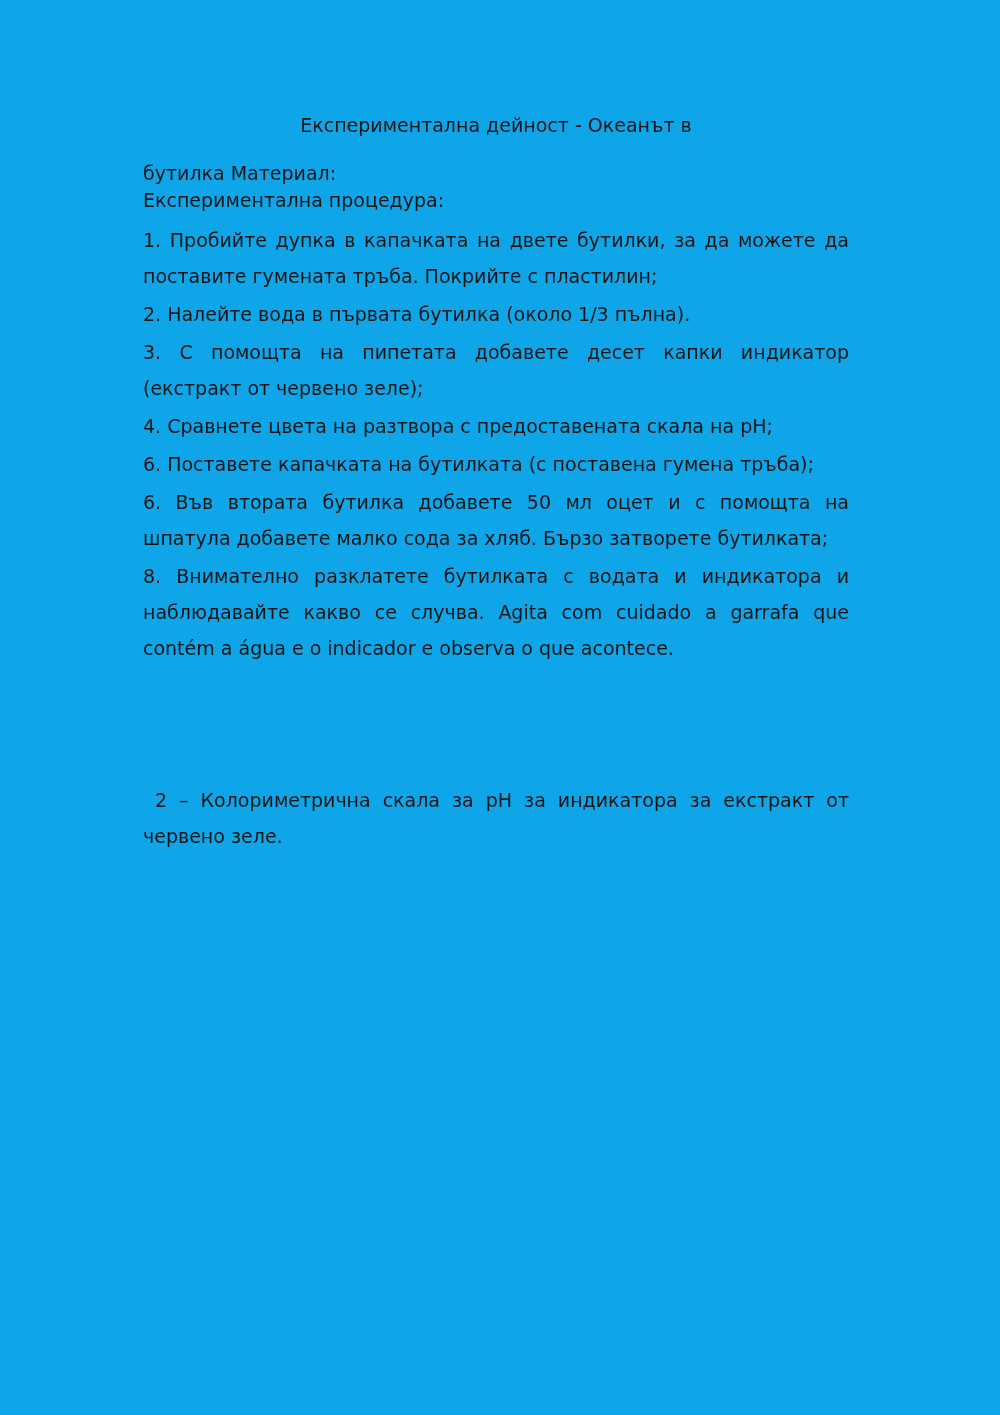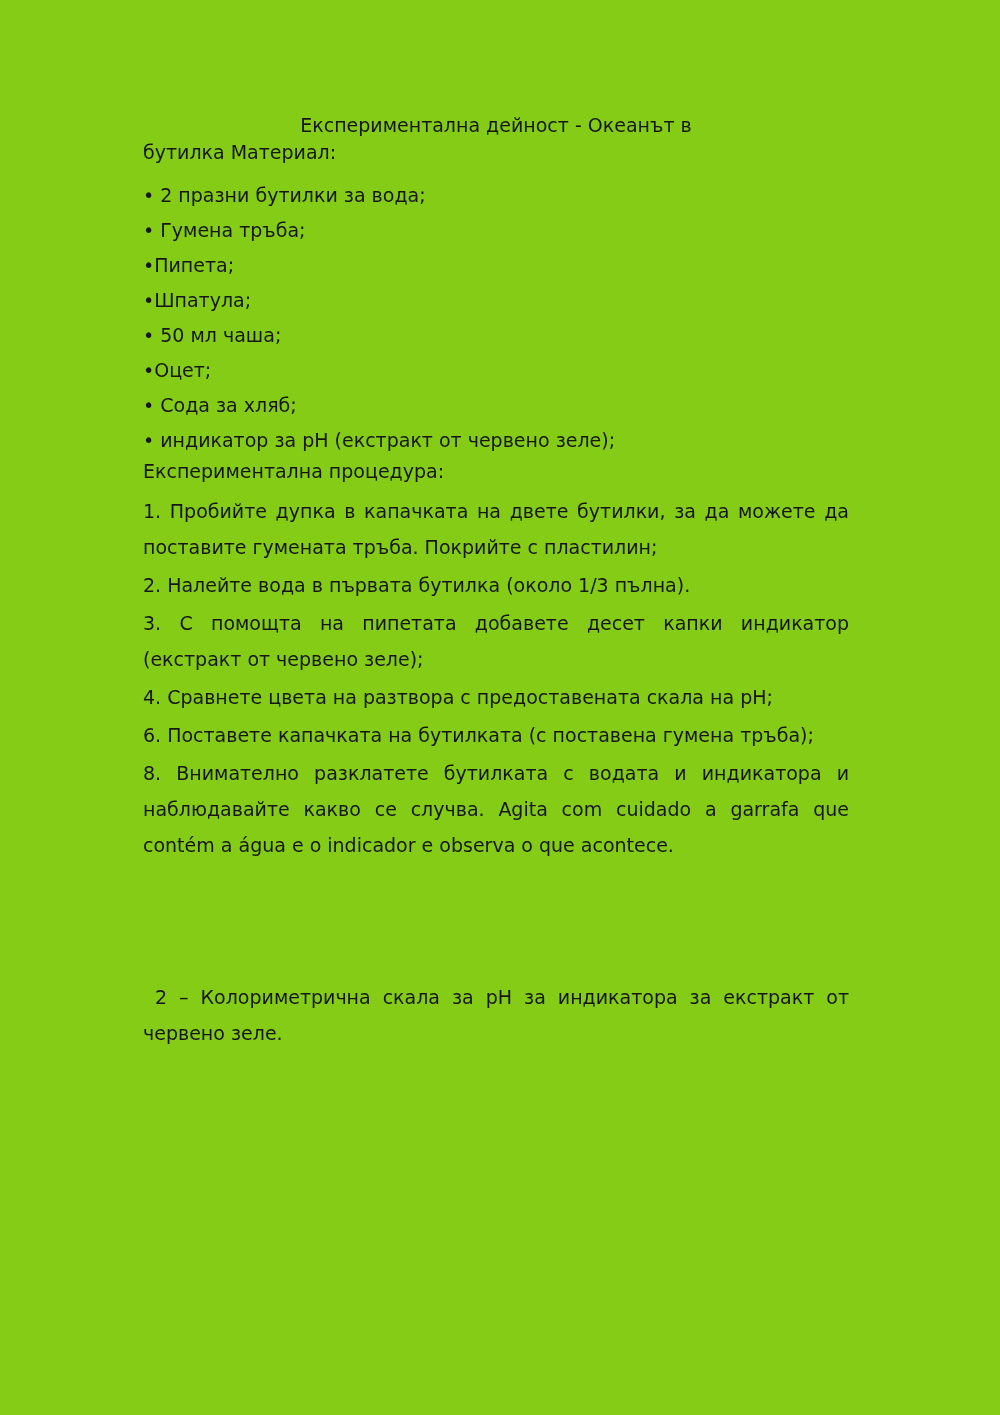--- a/index.html
+++ b/index.html
@@ -7,31 +7,32 @@
   body {
     width: 1000px;
     height: 1415px;
     font-family: "DejaVu Sans", sans-serif;
     color: #161616;
     overflow: hidden;
   }
   .page {
     width: 1000px;
     height: 1415px;
-    background: #84cc16;
+    background: #0ea5e9;
     padding: 112px 151px 0 143px;
     font-size: 19px;
   }
   .doc-title {
     font-size: 19px;
     font-weight: 400;
     line-height: 27px;
     text-align: center;
   }
   .doc-subtitle {
+    margin-top: 21px;
     line-height: 27px;
   }
   .materials {
     list-style: none;
     margin-top: 12px;
   }
   .materials li {
     line-height: 35px;
   }
   .procedure-heading {
@@ -54,34 +55,25 @@
   }
 </style>
 </head>
 <body>
 
 <div class="page">
   <h1 class="doc-title">Експериментална дейност - Океанът в</h1>
 
   <p class="doc-subtitle">бутилка Материал:</p>
 
-  <ul class="materials">
-    <li>• 2 празни бутилки за вода;</li>
-    <li>• Гумена тръба;</li>
-    <li>•Пипета;</li>
-    <li>•Шпатула;</li>
-    <li>• 50 мл чаша;</li>
-    <li>•Оцет;</li>
-    <li>• Сода за хляб;</li>
-    <li>• индикатор за pH (екстракт от червено зеле);</li>
-  </ul>
 
   <p class="procedure-heading">Експериментална процедура:</p>
 
   <p class="step first">1. Пробийте дупка в капачката на двете бутилки, за да можете да поставите гумената тръба. Покрийте с пластилин;</p>
   <p class="step">2. Налейте вода в първата бутилка (около 1/3 пълна).</p>
   <p class="step">3. С помощта на пипетата добавете десет капки индикатор (екстракт от червено зеле);</p>
   <p class="step">4. Сравнете цвета на разтвора с предоставената скала на pH;</p>
   <p class="step">6. Поставете капачката на бутилката (с поставена гумена тръба);</p>
+  <p class="step">6. Във втората бутилка добавете 50 мл оцет и с помощта на шпатула добавете малко сода за хляб. Бързо затворете бутилката;</p>
   <p class="step">8. Внимателно разклатете бутилката с водата и индикатора и наблюдавайте какво се случва. Agita com cuidado a garrafa que contém a água e o indicador e observa o que acontece.</p>
 
   <p class="figure-caption"> 2 – Колориметрична скала за pH за индикатора за екстракт от червено зеле.</p>
 </div>
 
 </body></html>

